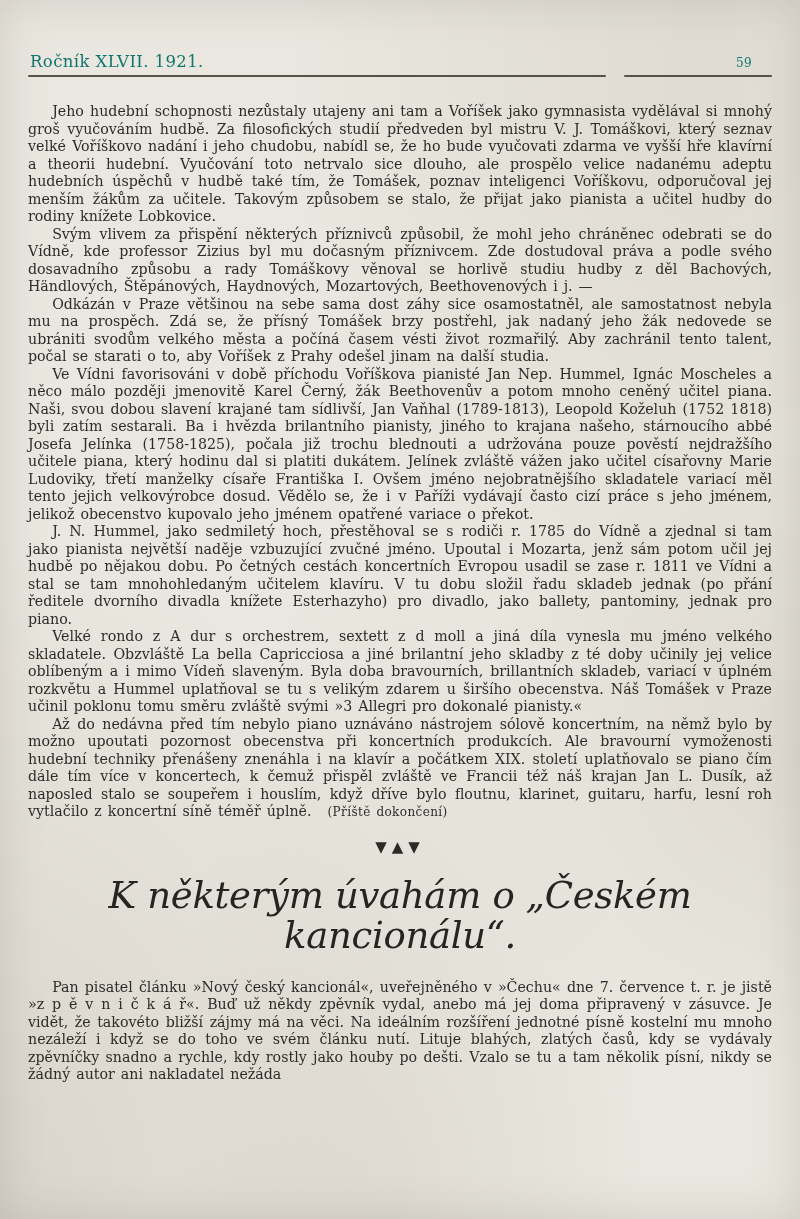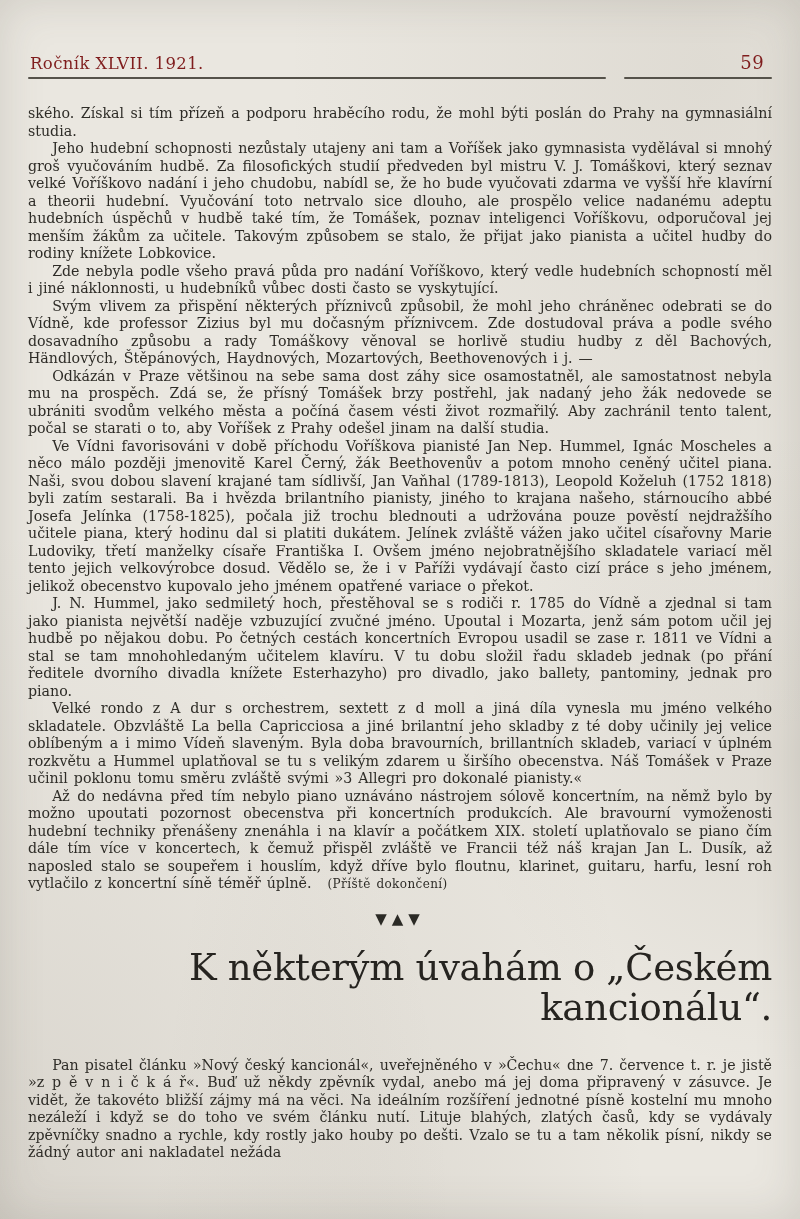--- a/index.html
+++ b/index.html
@@ -17,67 +17,65 @@
   .page {
     box-sizing: border-box;
     width: 800px; height: 1219px;
     padding: 52px 28px 0 28px;
     overflow: hidden;
     box-shadow: inset 0 0 45px rgba(90,82,70,0.18);
   }
   .hrow {
     display: flex; justify-content: space-between; align-items: baseline;
     padding: 0 6px 4px 2px;
-    font-size: 16.5px; letter-spacing: 0.4px; color: #7f1d1d;
+    font-size: 16.5px; letter-spacing: 0.4px; color: #0f766e;
   }
-  .pagenum { margin-right: 2px; font-size: 18px; }
+  .pagenum { margin-right: 14px; font-size: 12px; }
   .rule { display: flex; gap: 18px; align-items: center; }
   .rule .seg { height: 2px; background: #55524a; border-radius: 1px; }
   .rule .seg1 { flex: 1; }
   .rule .seg2 { width: 148px; }
   main { margin-top: 26px; }
   .para {
     margin: 0; text-align: justify;
     font-size: 14.2px; line-height: 17.5px;
     word-spacing: 1.5px; color: #2e2c27;
   }
   .indent { text-indent: 1.7em; }
   .note { font-size: 12px; padding-left: 16px; letter-spacing: 0.4px; white-space: nowrap; }
   .separator {
     text-align: center; margin: 16px 0 0 0;
     font-family: "DejaVu Sans", sans-serif;
     font-size: 15px; letter-spacing: 5px; color: #2b2a25;
   }
   .article-title {
-    margin: 20px 0 12px 0; text-align: right;
+    margin: 20px 0 12px 0; text-align: center;
     font-size: 37px; font-weight: normal; letter-spacing: -0.3px;
-    color: #262420; line-height: 1.1;
+    color: #262420; line-height: 1.1; font-style: italic;
   }
-  .second-article { margin-top: 28px; }
+  .second-article { margin-top: 22px; }
 </style>
 </head>
 <body>
 
 <div class="page">
 
   <header>
     <div class="hrow">
       <span>Ročník XLVII. 1921.</span>
       <span class="pagenum">59</span>
     </div>
     <div class="rule">
       <span class="seg seg1"></span>
       <span class="seg seg2"></span>
     </div>
   </header>
 
   <main>
-      <p class="para">ského. Získal si tím přízeň a podporu hraběcího rodu, že mohl býti poslán do Prahy na gymnasiální studia.</p>
       <p class="para indent">Jeho hudební schopnosti nezůstaly utajeny ani tam a Voříšek jako gymnasista vydělával si mnohý groš vyučováním hudbě. Za filosofických studií předveden byl mistru V. J. Tomáškovi, který seznav velké Voříškovo nadání i jeho chudobu, nabídl se, že ho bude vyučovati zdarma ve vyšší hře klavírní a theorii hudební. Vyučování toto netrvalo sice dlouho, ale prospělo velice nadanému adeptu hudebních úspěchů v hudbě také tím, že Tomášek, poznav inteligenci Voříškovu, odporučoval jej menším žákům za učitele. Takovým způsobem se stalo, že přijat jako pianista a učitel hudby do rodiny knížete Lobkovice.</p>
-      <p class="para indent">Zde nebyla podle všeho pravá půda pro nadání Voříškovo, který vedle hudebních schopností měl i jiné náklonnosti, u hudebníků vůbec dosti často se vyskytující.</p>
       <p class="para indent">Svým vlivem za přispění některých příznivců způsobil, že mohl jeho chráněnec odebrati se do Vídně, kde professor Zizius byl mu dočasným příznivcem. Zde dostudoval práva a podle svého dosavadního způsobu a rady Tomáškovy věnoval se horlivě studiu hudby z děl Bachových, Händlových, Štěpánových, Haydnových, Mozartových, Beethovenových i j. —</p>
       <p class="para indent">Odkázán v Praze většinou na sebe sama dost záhy sice osamostatněl, ale samostatnost nebyla mu na prospěch. Zdá se, že přísný Tomášek brzy postřehl, jak nadaný jeho žák nedovede se ubrániti svodům velkého města a počíná časem vésti život rozmařilý. Aby zachránil tento talent, počal se starati o to, aby Voříšek z Prahy odešel jinam na další studia.</p>
       <p class="para indent">Ve Vídni favorisováni v době příchodu Voříškova pianisté Jan Nep. Hummel, Ignác Moscheles a něco málo později jmenovitě Karel Černý, žák Beethovenův a potom mnoho ceněný učitel piana. Naši, svou dobou slavení krajané tam sídlivší, Jan Vaňhal (1789-1813), Leopold Koželuh (1752 1818) byli zatím sestarali. Ba i hvězda brilantního pianisty, jiného to krajana našeho, stárnoucího abbé Josefa Jelínka (1758-1825), počala již trochu blednouti a udržována pouze pověstí nejdražšího učitele piana, který hodinu dal si platiti dukátem. Jelínek zvláště vážen jako učitel císařovny Marie Ludoviky, třetí manželky císaře Františka I. Ovšem jméno nejobratnějšího skladatele variací měl tento jejich velkovýrobce dosud. Vědělo se, že i v Paříži vydávají často cizí práce s jeho jménem, jelikož obecenstvo kupovalo jeho jménem opatřené variace o překot.</p>
       <p class="para indent">J. N. Hummel, jako sedmiletý hoch, přestěhoval se s rodiči r. 1785 do Vídně a zjednal si tam jako pianista největší naděje vzbuzující zvučné jméno. Upoutal i Mozarta, jenž sám potom učil jej hudbě po nějakou dobu. Po četných cestách koncertních Evropou usadil se zase r. 1811 ve Vídni a stal se tam mnohohledaným učitelem klavíru. V tu dobu složil řadu skladeb jednak (po přání ředitele dvorního divadla knížete Esterhazyho) pro divadlo, jako ballety, pantominy, jednak pro piano.</p>
       <p class="para indent">Velké rondo z A dur s orchestrem, sextett z d moll a jiná díla vynesla mu jméno velkého skladatele. Obzvláště La bella Capricciosa a jiné brilantní jeho skladby z té doby učinily jej velice oblíbeným a i mimo Vídeň slaveným. Byla doba bravourních, brillantních skladeb, variací v úplném rozkvětu a Hummel uplatňoval se tu s velikým zdarem u širšího obecenstva. Náš Tomášek v Praze učinil poklonu tomu směru zvláště svými »3 Allegri pro dokonalé pianisty.«</p>
       <p class="para indent">Až do nedávna před tím nebylo piano uznáváno nástrojem sólově koncertním, na němž bylo by možno upoutati pozornost obecenstva při koncertních produkcích. Ale bravourní vymoženosti hudební techniky přenášeny znenáhla i na klavír a počátkem XIX. století uplatňovalo se piano čím dále tím více v koncertech, k čemuž přispěl zvláště ve Francii též náš krajan Jan L. Dusík, až naposled stalo se soupeřem i houslím, když dříve bylo floutnu, klarinet, guitaru, harfu, lesní roh vytlačilo z koncertní síně téměř úplně.<span class="note">(Příště dokončení)</span></p>
     </main>
 
   <div class="separator">
     <span>▼▲▼</span>

